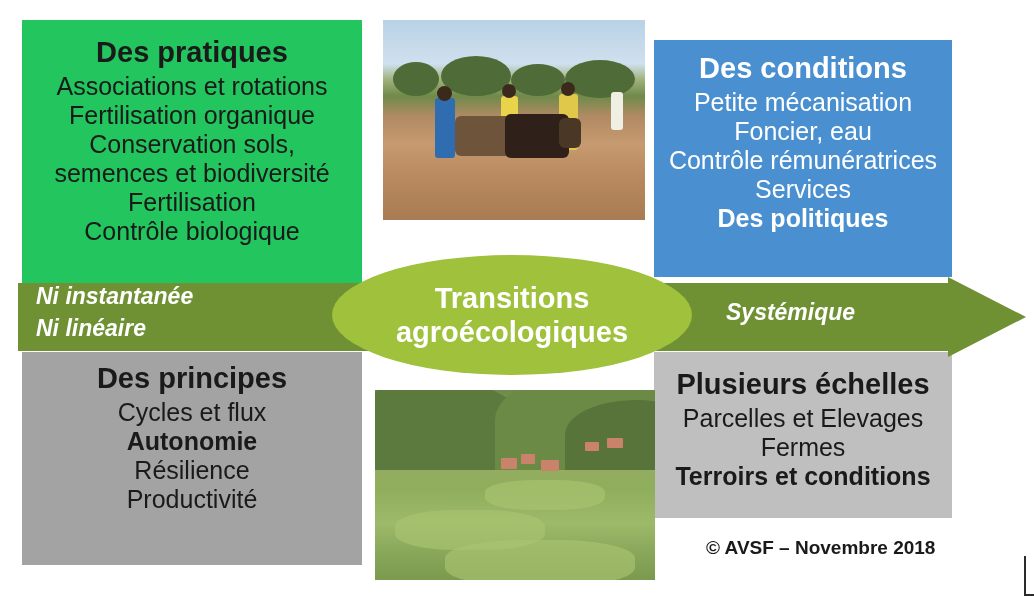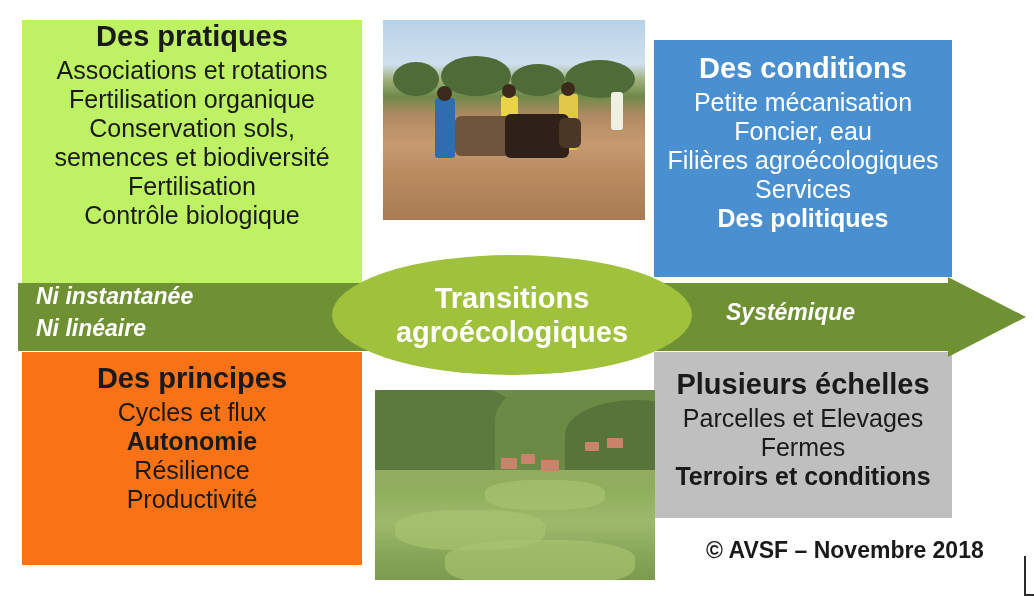--- a/index.html
+++ b/index.html
@@ -43,37 +43,37 @@
   .panel .pline.bold {
     font-weight: bold;
   }
 
   
   #panel-practices {
     left: 22px;
     top: 20px;
     width: 340px;
     height: 268px;
-    background: #bef264;
-    padding-top: 0;
+    background: #22c55e;
+    padding-top: 16px;
   }
   #panel-conditions {
     left: 654px;
     top: 40px;
     width: 298px;
     height: 237px;
     background: #4a90d0;
     padding-top: 12px;
   }
   #panel-principles {
     left: 22px;
     top: 352px;
     width: 340px;
     height: 213px;
-    background: #f97316;
+    background: #a3a3a3;
     padding-top: 10px;
   }
   #panel-scales {
     left: 654px;
     top: 352px;
     width: 298px;
     height: 166px;
     background: #bfbfbf;
     padding-top: 16px;
   }
@@ -176,21 +176,21 @@
     background: #a9c472;
     border-radius: 40%;
     opacity: .65;
   }
 
   
   #credit {
     position: absolute;
     left: 706px;
     top: 537px;
-    font-size: 23px;
+    font-size: 19px;
     font-weight: bold;
     color: #1a1a1a;
     white-space: pre;
   }
 
   
   #edge-mark {
     position: absolute;
     right: 0;
     bottom: 0;
@@ -212,21 +212,21 @@
     <div class="pline">Conservation sols,</div>
     <div class="pline">semences et biodiversité</div>
     <div class="pline">Fertilisation</div>
     <div class="pline">Contrôle biologique</div>
   </div>
 
   <div class="panel" id="panel-conditions">
     <div class="ptitle">Des conditions</div>
     <div class="pline">Petite mécanisation</div>
     <div class="pline">Foncier, eau</div>
-    <div class="pline">Filières agroécologiques</div>
+    <div class="pline">Contrôle rémunératrices</div>
     <div class="pline">Services</div>
     <div class="pline bold">Des politiques</div>
   </div>
 
   <div class="panel" id="panel-principles">
     <div class="ptitle">Des principes</div>
     <div class="pline">Cycles et flux</div>
     <div class="pline bold">Autonomie</div>
     <div class="pline">Résilience</div>
     <div class="pline">Productivité</div>

